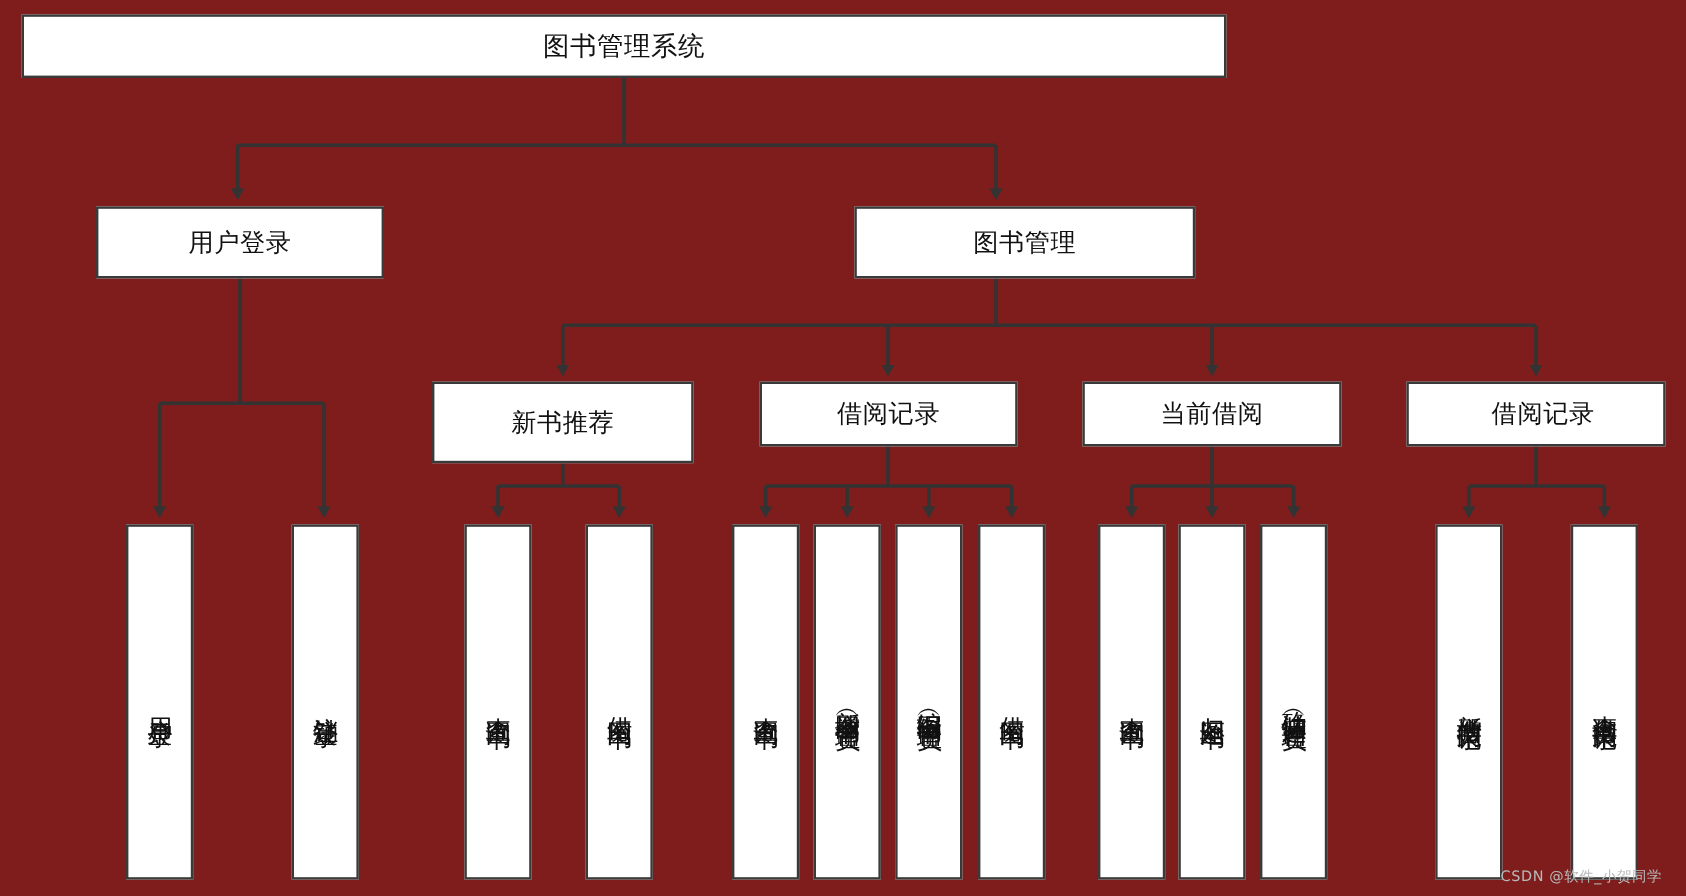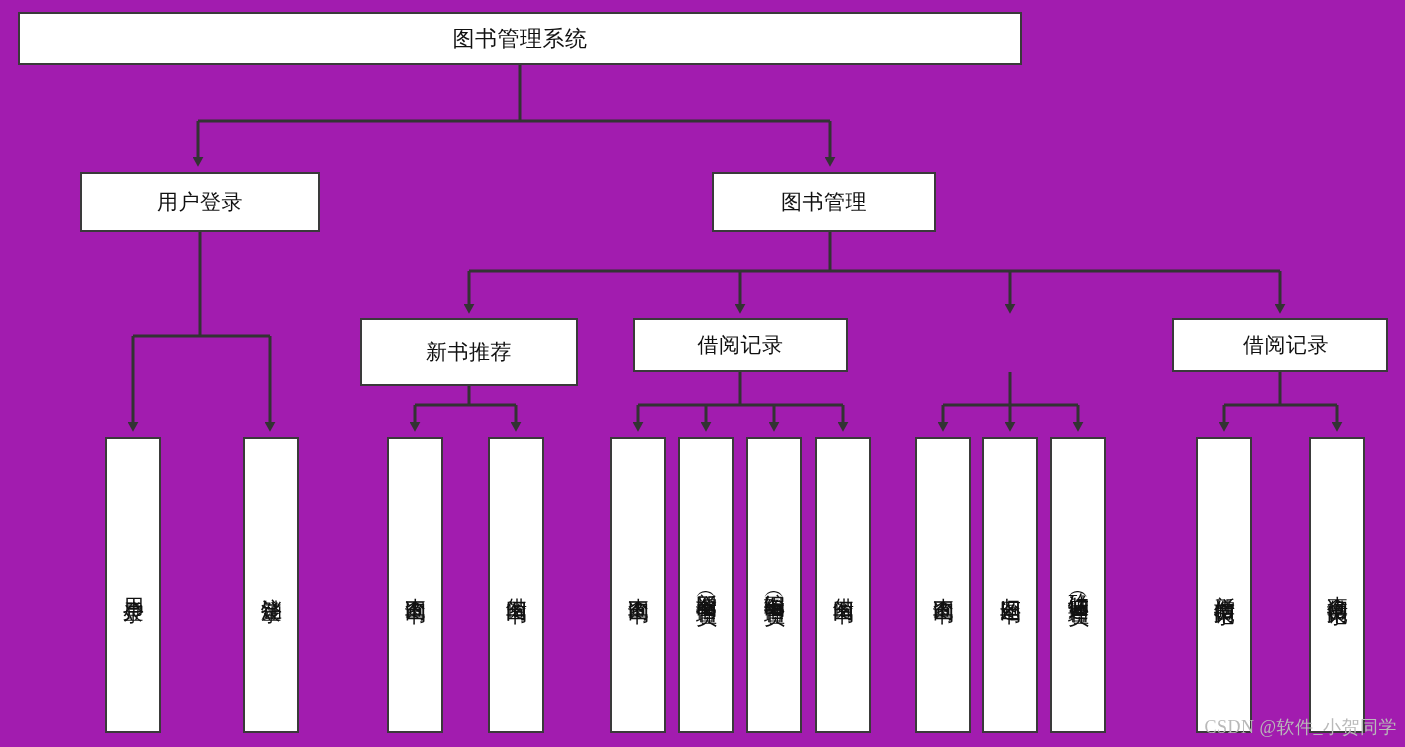--- a/index.html
+++ b/index.html
@@ -8,23 +8,22 @@
     padding: 0;
     background: #ffffff;
   }
   body {
     font-family: "DejaVu Sans", "Liberation Sans", sans-serif;
   }
   #canvas {
     position: relative;
     width: 1405px;
     height: 747px;
-    background: #a21caf;
+    background: #7f1d1d;
     overflow: hidden;
-    font-family: Liberation Serif, serif;
   }
   #edges {
     position: absolute;
     left: 0;
     top: 0;
     width: 1405px;
     height: 747px;
     pointer-events: none;
   }
   .node {
@@ -54,23 +53,23 @@
     letter-spacing: 2px;
     padding: 6px 0;
   }
   .node.vert .vtext {
     writing-mode: vertical-rl;
     text-orientation: upright;
     white-space: nowrap;
   }
   #watermark {
     position: absolute;
-    right: 8px;
+    right: 20px;
     bottom: 8px;
-    font-size: 18px;
+    font-size: 12px;
     color: #b9b9b9;
     white-space: nowrap;
     letter-spacing: 0.5px;
     margin-top: 44px;
   }
 </style>
 </head>
 <body>
 
 <div id="canvas">
@@ -121,24 +120,25 @@
       <path d="M1280,372 L1280,405"></path>
       <path d="M1224,405 L1337,405"></path>
       <path d="M1224,405 L1224,423" marker-end="url(#arrow)"></path>
       <path d="M1337,405 L1337,423" marker-end="url(#arrow)"></path>
     </g>
   </svg>
 
   <div class="node horiz root" style="left:18px; top:12px; width:1004px; height:53px;">图书管理系统</div>
 
   <div class="node horiz" style="left:80px; top:172px; width:240px; height:60px;">用户登录</div>
-  <div class="node horiz" style="left:712px; top:172px; width:224px; height:60px;">图书管理</div>
+  <div class="node horiz" style="left:712px; top:172px; width:284px; height:60px;">图书管理</div>
 
   <div class="node horiz" style="left:360px; top:318px; width:218px; height:68px;">新书推荐</div>
   <div class="node horiz" style="left:633px; top:318px; width:215px; height:54px;">借阅记录</div>
+  <div class="node horiz" style="left:902px; top:318px; width:216px; height:54px;">当前借阅</div>
   <div class="node horiz" style="left:1172px; top:318px; width:216px; height:54px;padding-left:12px;">借阅记录</div>
 
   <div class="node vert" style="left:105px; top:437px; width:56px; height:296px;">
     <span class="vtext">用户登录</span>
   </div>
   <div class="node vert" style="left:243px; top:437px; width:56px; height:296px;">
     <span class="vtext">注销登录</span>
   </div>
 
   <div class="node vert" style="left:387px; top:437px; width:56px; height:296px;">

